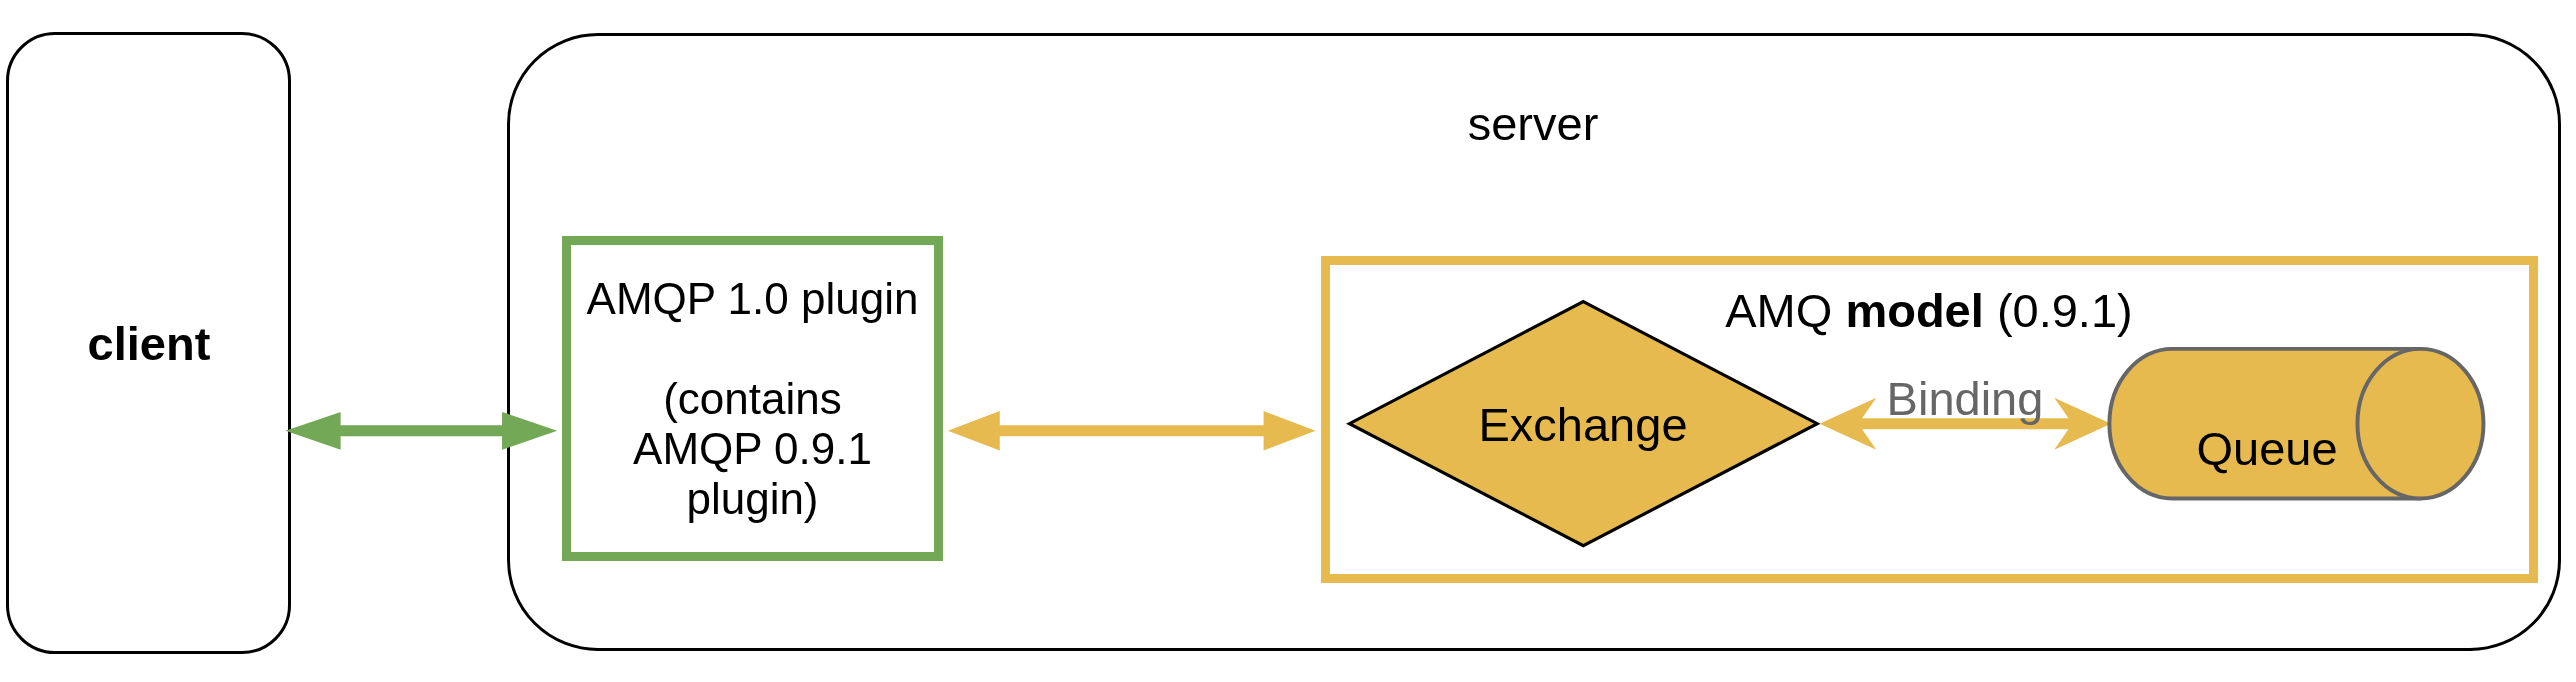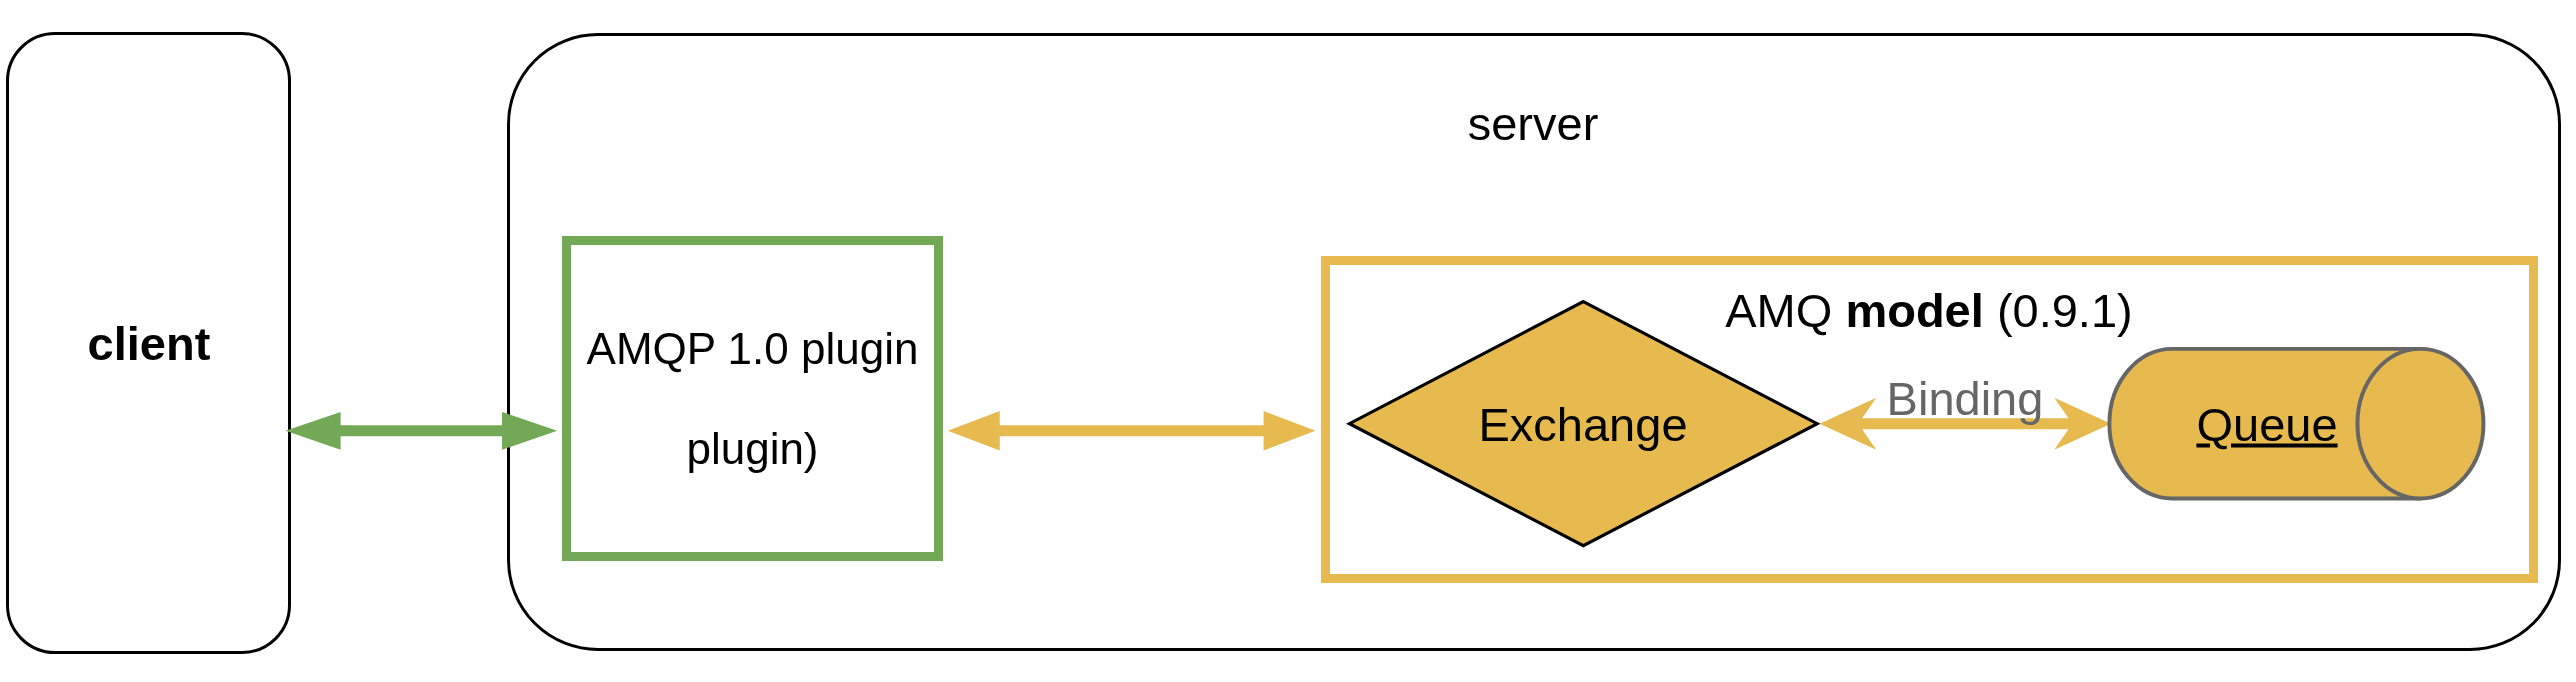--- a/index.html
+++ b/index.html
@@ -29,20 +29,22 @@
   <div class="box client-box"></div>
   <div class="lbl" style="left:149px;top:343px;font-weight:bold;">client</div>
 
   <div class="box server-box"></div>
   <div class="lbl" style="left:1533px;top:123px;">server</div>
 
   <div class="box plugin-box">
     <div class="plugin-text">
       <div class="line">AMQP 1.0 plugin</div>
       <div class="line"></div>
+      <div class="line">(contains</div>
+      <div class="line">AMQP 0.9.1</div>
       <div class="line">plugin)</div>
     </div>
   </div>
 
   <div class="box model-box"></div>
   <div class="lbl" style="left:1929px;top:310px;">
     <span>AMQ </span><b>model</b><span> (0.9.1)</span>
   </div>
 
   <svg class="shapes" width="2576" height="682" viewBox="0 0 3270 866">
@@ -57,16 +59,16 @@
 
     <path d="M 3073,443 L 2758,443 A 80,95 0 0 0 2758,633 L 3073,633" style="fill:var(--yellow);stroke:var(--queue_stroke);stroke-width:5;"></path>
     <ellipse cx="3073" cy="538" rx="80" ry="95" style="fill:var(--yellow);stroke:var(--queue_stroke);stroke-width:5;"></ellipse>
   </svg>
 
 
 
   <div class="lbl gray" style="left:1965px;top:398px;">Binding</div>
 
   <div class="lbl" style="left:1583px;top:424px;">Exchange</div>
-  <div class="lbl" style="left:2267px;top:424px;text-decoration:underline;">Queue</div>
+  <div class="lbl" style="left:2267px;top:448px;">Queue</div>
 
 </div>
 
 
 </body></html>

